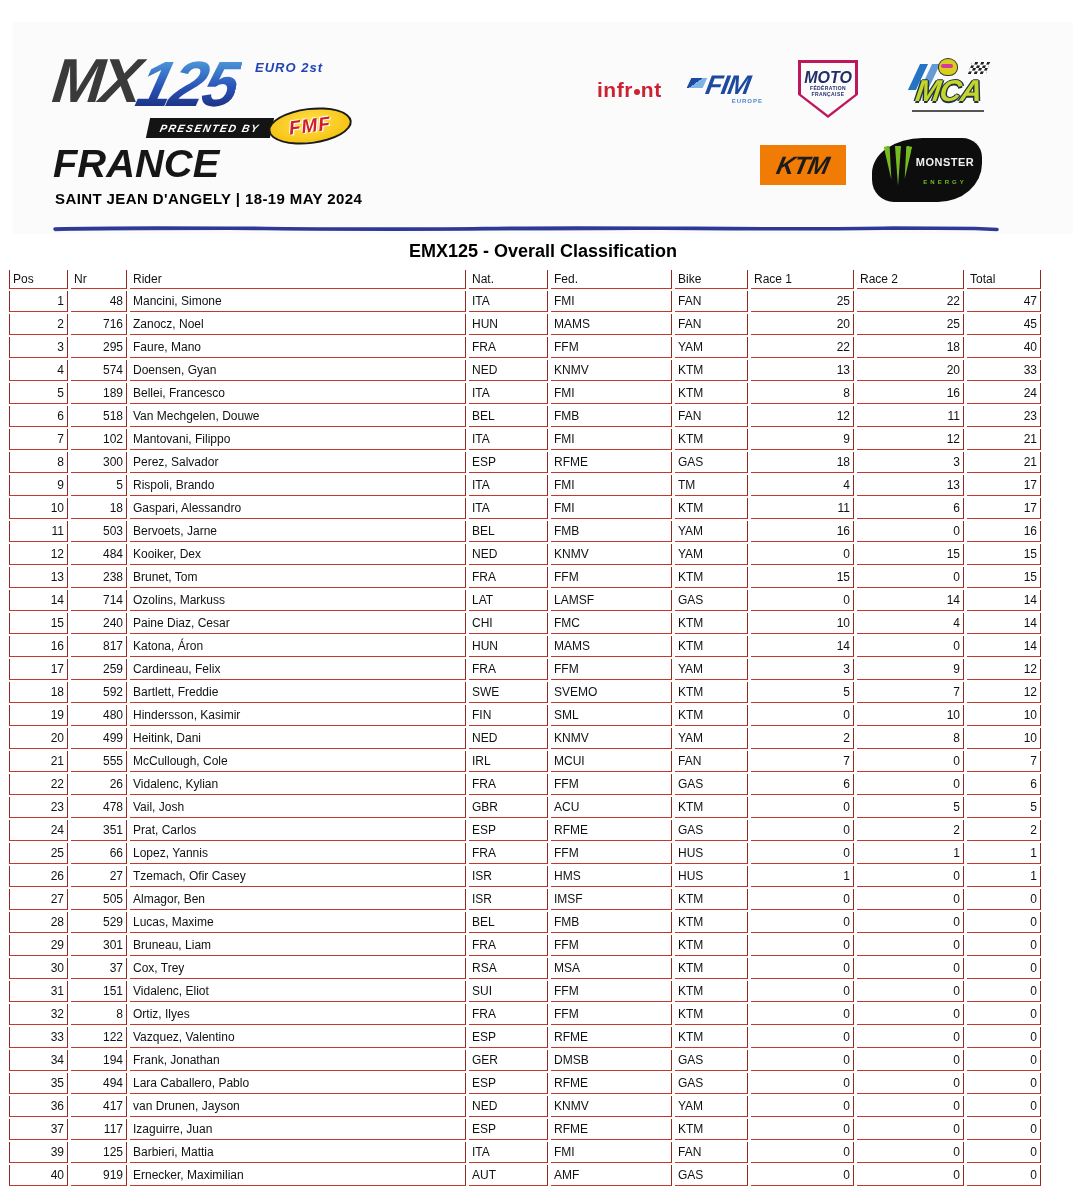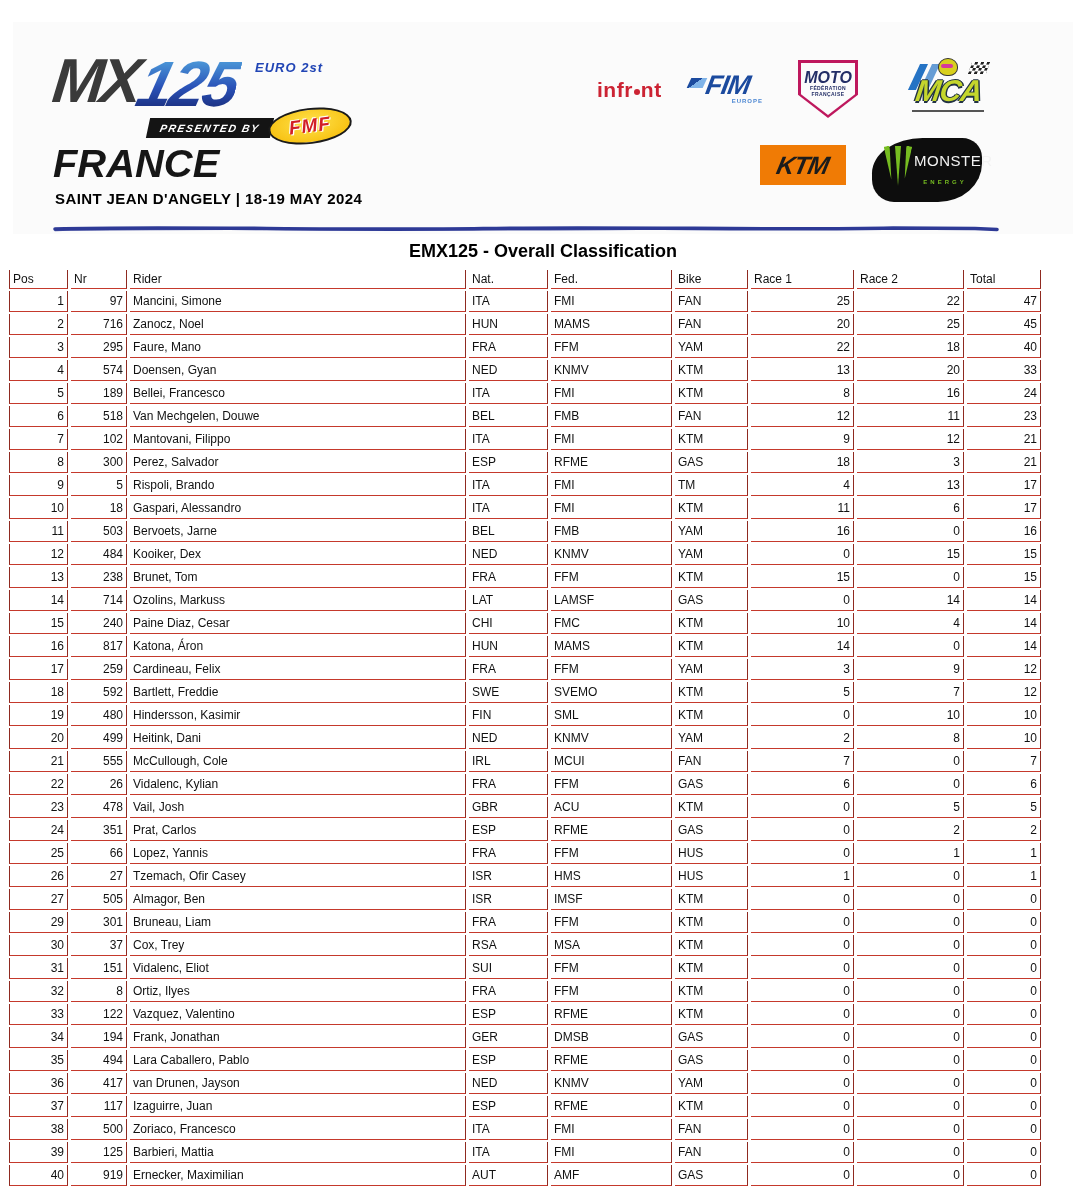--- a/index.html
+++ b/index.html
@@ -63,21 +63,21 @@
            display:flex;align-items:center;justify-content:center;}
   .ktm-box span{font-style:italic;font-weight:900;font-size:25px;color:#1c1c1c;letter-spacing:-1px;transform:skewX(-12deg);}
   .monster{position:absolute;left:859px;top:116px;width:110px;height:64px;background:#0d0d0d;
            border-radius:46% 18% 40% 20%/55% 30% 60% 35%;display:flex;align-items:center;justify-content:flex-end;padding-right:6px;box-sizing:border-box;}
   .monster .claw{position:absolute;left:14px;top:8px;width:26px;height:40px;}
   .monster .claw i{position:absolute;top:0;width:6px;background:#76bc21;clip-path:polygon(0 0,100% 0,50% 100%);}
   .monster .claw i:nth-child(1){left:0;height:34px;transform:rotate(-8deg);}
   .monster .claw i:nth-child(2){left:9px;height:40px;}
   .monster .claw i:nth-child(3){left:18px;height:33px;transform:rotate(8deg);}
   .monster .mtext{text-align:center;width:62px;}
-  .monster .mword{color:#f2f2f2;font-weight:400;font-size:15px;letter-spacing:0.5px;line-height:12px;}
+  .monster .mword{color:#f2f2f2;font-weight:700;font-size:11px;letter-spacing:0.5px;line-height:12px;}
   .monster .eword{color:#76bc21;font-weight:700;font-size:6px;letter-spacing:3px;line-height:8px;}
   .wave-svg{position:absolute;left:0px;top:198px;width:1060px;height:16px;}
   
   .doc-title{position:absolute;left:0;top:241px;width:1086px;text-align:center;
            font-weight:700;font-size:18px;color:#000;}
   
   .classification{position:absolute;left:6px;top:268px;table-layout:fixed;
            border-collapse:separate;border-spacing:3px 2px;font-size:12px;color:#111;}
   .classification th{font-weight:400;text-align:left;height:18px;line-height:18px;
            border-right:1px solid #8f2a20;border-bottom:1.5px solid #c5392c;
@@ -183,21 +183,21 @@
           <th class="al-l">Fed.</th>
           <th class="al-l">Bike</th>
           <th class="al-l">Race 1</th>
           <th class="al-l">Race 2</th>
           <th class="al-l">Total</th>
         </tr>
     </thead>
     <tbody id="table-body">
         <tr>
           <td class="al-r">1</td>
-          <td class="al-r">97</td>
+          <td class="al-r">48</td>
           <td class="al-l">Mancini, Simone</td>
           <td class="al-l">ITA</td>
           <td class="al-l">FMI</td>
           <td class="al-l">FAN</td>
           <td class="al-r">25</td>
           <td class="al-r">22</td>
           <td class="al-r">47</td>
         </tr>
         <tr>
           <td class="al-r">2</td>
@@ -479,20 +479,31 @@
           <td class="al-r">505</td>
           <td class="al-l">Almagor, Ben</td>
           <td class="al-l">ISR</td>
           <td class="al-l">IMSF</td>
           <td class="al-l">KTM</td>
           <td class="al-r">0</td>
           <td class="al-r">0</td>
           <td class="al-r">0</td>
         </tr>
         <tr>
+          <td class="al-r">28</td>
+          <td class="al-r">529</td>
+          <td class="al-l">Lucas, Maxime</td>
+          <td class="al-l">BEL</td>
+          <td class="al-l">FMB</td>
+          <td class="al-l">KTM</td>
+          <td class="al-r">0</td>
+          <td class="al-r">0</td>
+          <td class="al-r">0</td>
+        </tr>
+        <tr>
           <td class="al-r">29</td>
           <td class="al-r">301</td>
           <td class="al-l">Bruneau, Liam</td>
           <td class="al-l">FRA</td>
           <td class="al-l">FFM</td>
           <td class="al-l">KTM</td>
           <td class="al-r">0</td>
           <td class="al-r">0</td>
           <td class="al-r">0</td>
         </tr>
@@ -578,31 +589,20 @@
           <td class="al-r">117</td>
           <td class="al-l">Izaguirre, Juan</td>
           <td class="al-l">ESP</td>
           <td class="al-l">RFME</td>
           <td class="al-l">KTM</td>
           <td class="al-r">0</td>
           <td class="al-r">0</td>
           <td class="al-r">0</td>
         </tr>
         <tr>
-          <td class="al-r">38</td>
-          <td class="al-r">500</td>
-          <td class="al-l">Zoriaco, Francesco</td>
-          <td class="al-l">ITA</td>
-          <td class="al-l">FMI</td>
-          <td class="al-l">FAN</td>
-          <td class="al-r">0</td>
-          <td class="al-r">0</td>
-          <td class="al-r">0</td>
-        </tr>
-        <tr>
           <td class="al-r">39</td>
           <td class="al-r">125</td>
           <td class="al-l">Barbieri, Mattia</td>
           <td class="al-l">ITA</td>
           <td class="al-l">FMI</td>
           <td class="al-l">FAN</td>
           <td class="al-r">0</td>
           <td class="al-r">0</td>
           <td class="al-r">0</td>
         </tr>

